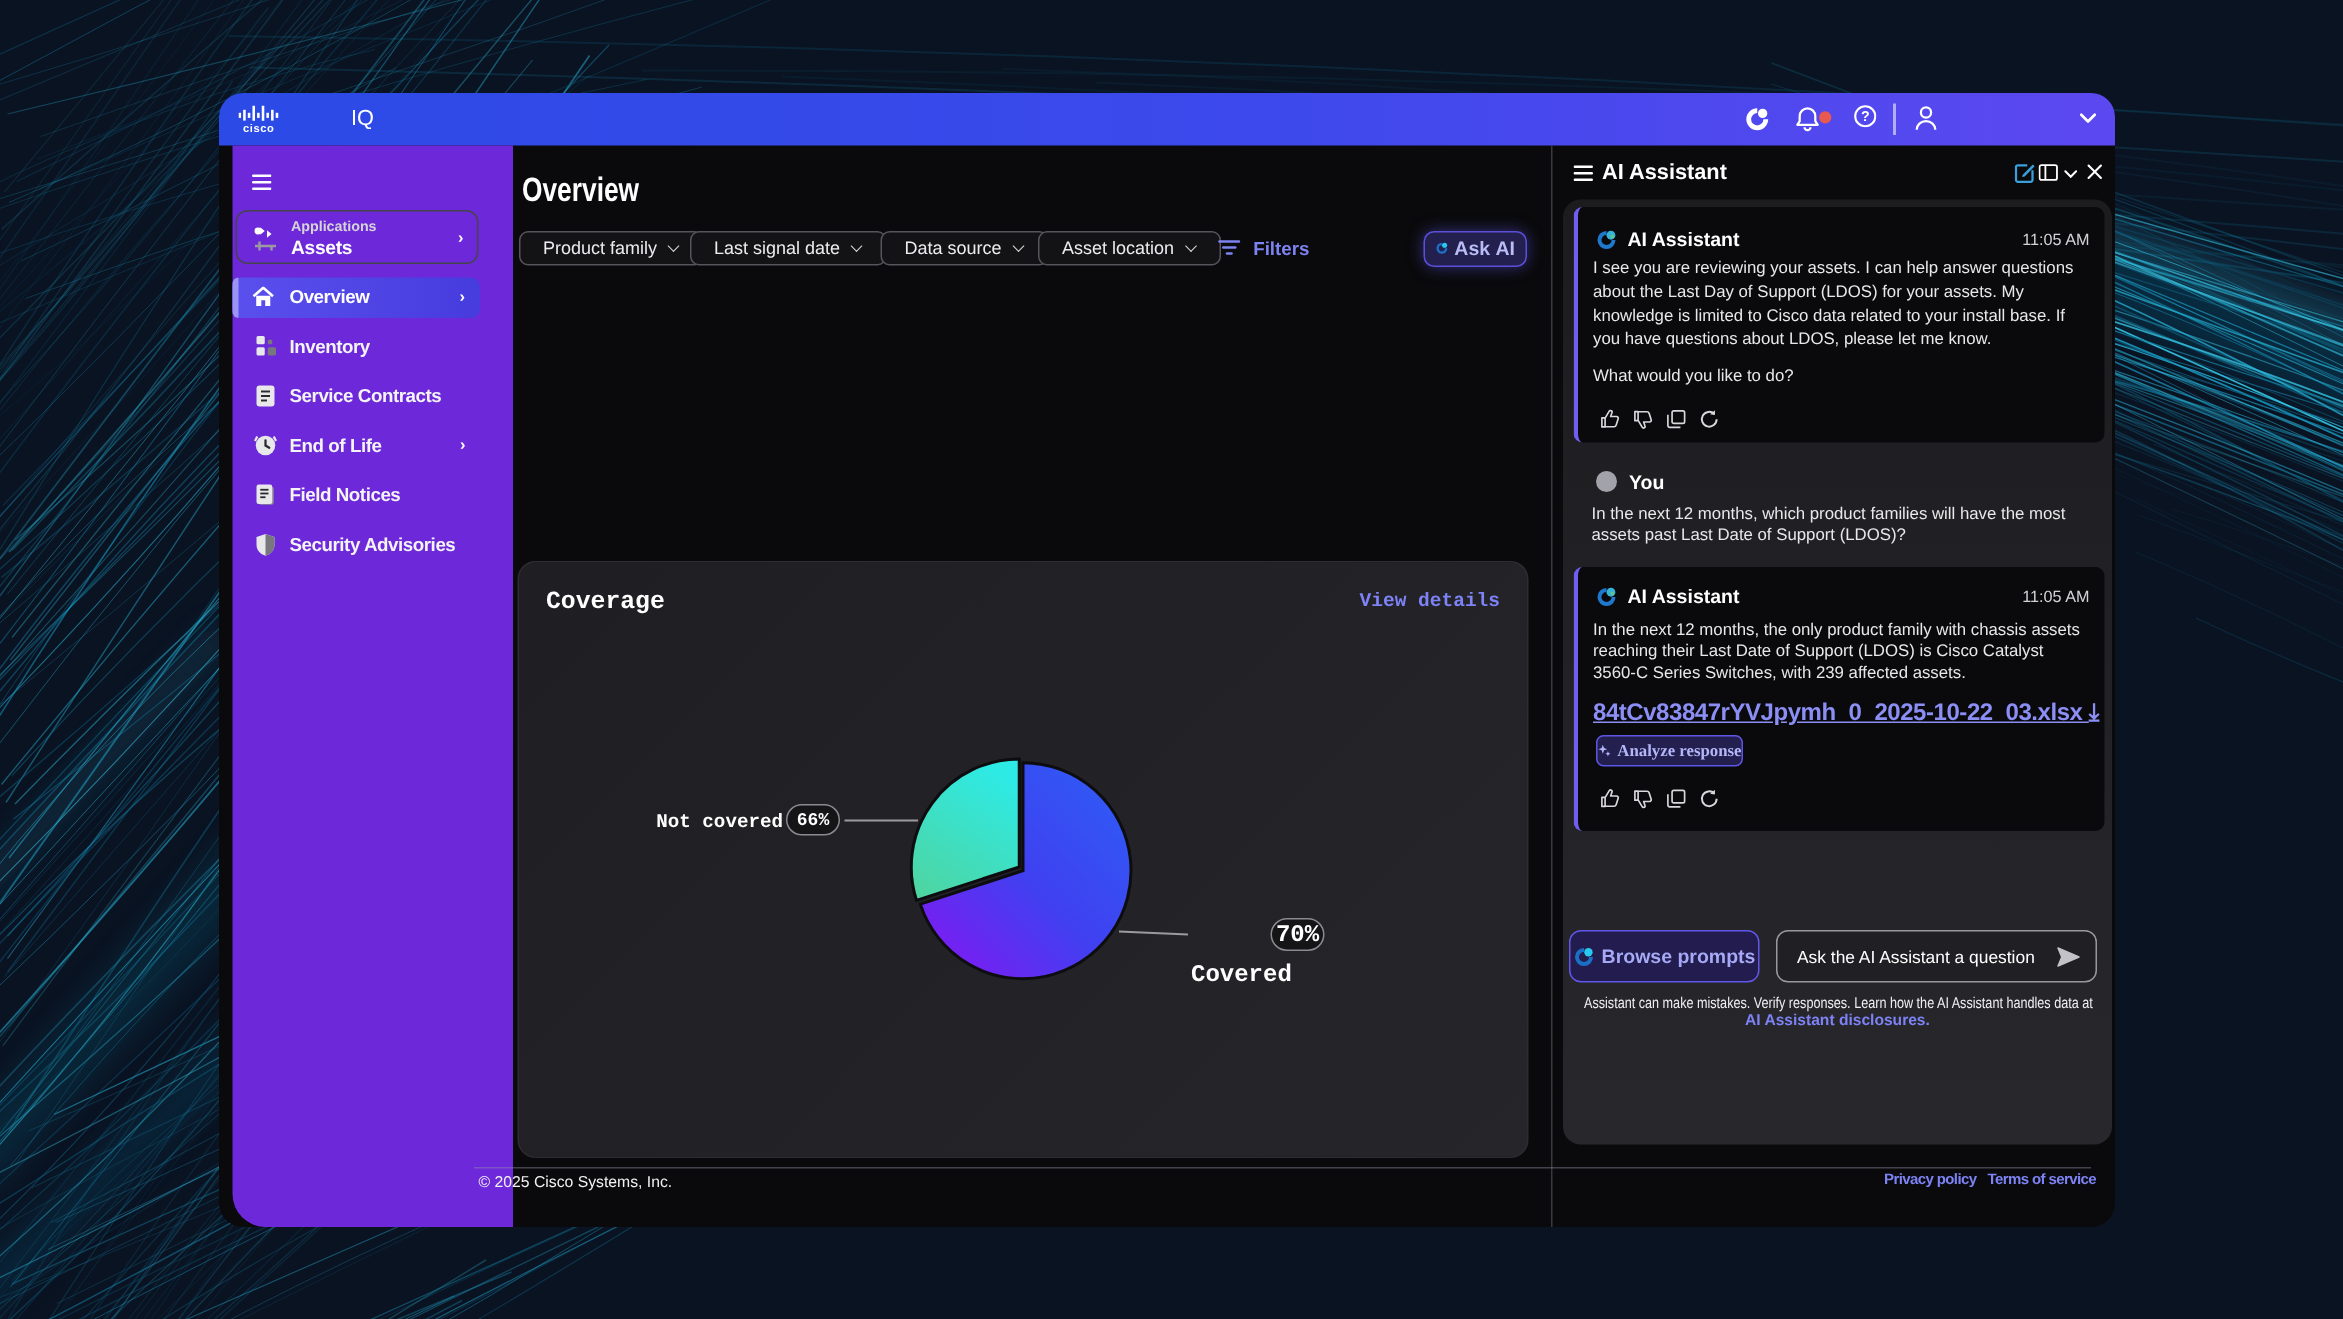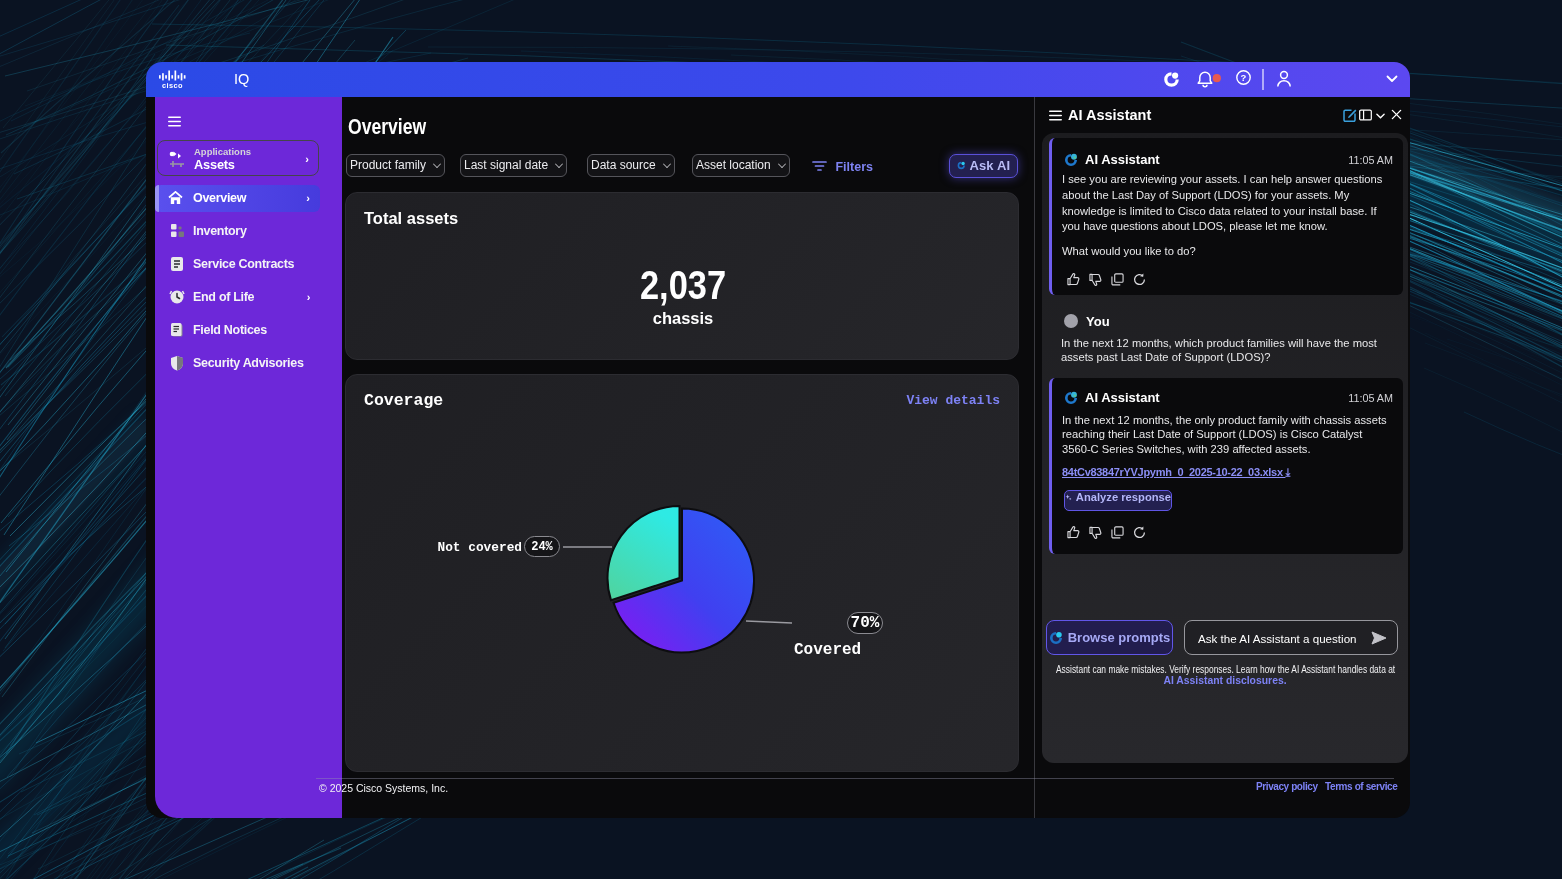--- a/index.html
+++ b/index.html
@@ -11,21 +11,21 @@
   #topbar { position:absolute; left:0; top:0; width:1264px; height:35px; background:linear-gradient(90deg,#2b4ae6 0%, #3d49ec 55%, #5c48f0 100%); }
   
   #sidebar { position:absolute; left:9px; top:35px; width:187px; height:721px; background:#6d28d9; border-bottom-left-radius:22px; }
   .navitem { position:absolute; left:0; width:165px; height:28px; display:flex; align-items:center; color:#f4f4f6; font-size:12.5px; letter-spacing:-0.3px; font-weight:bold; white-space:nowrap; }
   .navitem .ic { position:absolute; left:12px; width:20px; height:20px; display:flex; align-items:center; justify-content:center; }
   .navitem .lb { position:absolute; left:38px; }
   .navitem .chev { position:absolute; right:10px; color:#fff; font-size:11px; }
   #ovpill { position:absolute; left:0; top:87.7px; width:165px; height:27px; background:linear-gradient(90deg,#5a50ee,#463bdd); border-radius:6px; }
   #ovpill .accent { position:absolute; left:0; top:0; width:4px; height:27px; background:#9a94f5; border-radius:6px 0 0 6px; }
   
-  .chip { position:absolute; height:23px; background:#131316; border:1px solid #55555b; border-radius:6px; color:#ececef; font-size:12px; white-space:nowrap; display:flex; align-items:center; padding:0 3px; top:91.5px; }
+  .chip { position:absolute; height:23px; background:#131316; border:1px solid #55555b; border-radius:6px; color:#ececef; font-size:12px; white-space:nowrap; display:flex; align-items:center; padding:0 15px; top:91.5px; }
   .chip .cv { margin-left:7px; margin-top:-2px; }
   .card { position:absolute; left:199px; width:674px; background:linear-gradient(135deg,#1f1f23,#26262a); border:1px solid #2c2c31; border-radius:12px; }
   .ctitle { position:absolute; left:18px; top:16px; font-size:16.5px; font-weight:bold; color:#fff; }
   
   #aipanel { position:absolute; left:888px; top:35px; width:376px; height:721px; border-left:1px solid #39393f; }
   #chatbox { position:absolute; left:7px; top:36px; width:366px; height:630px; background:linear-gradient(180deg,#1c1c1f,#28282c); border-radius:12px; }
   .msg { position:absolute; left:7px; width:354px; background:#0a0a0c; border-left:3px solid #6f5ef0; border-radius:6px; }
   .mtxt { position:absolute; left:10px; font-size:11.2px; line-height:14.4px; white-space:nowrap; color:#e8e8ea; }
   .acticons { position:absolute; left:15px; display:flex; gap:9px; }
   .acticons svg { display:block; }
@@ -513,25 +513,20 @@
     <span style="color:#7e83f2;font-size:12.5px;font-weight:bold;margin-left:4px;">Filters</span>
   </div>
   <button class="abs" style="left:803px;top:91.5px;width:69px;height:24px;background:#232050;border:1.5px solid #5a50d8;border-radius:7px;box-shadow:0 0 10px rgba(90,80,220,0.55);cursor:pointer;display:flex;align-items:center;padding:0 7px;">
     <svg width="13" height="13" viewBox="0 0 17 17">
       <path d="M8.5 1.2 A7.3 7.3 0 1 0 15.8 8.5 L12.6 8.5 A4.1 4.1 0 1 1 8.5 4.4 Z" fill="#1b6fc4"></path>
       <circle cx="12.1" cy="4.6" r="3.4" fill="#29c8ee"></circle>
     </svg>
     <span style="color:#b9bcf5;font-size:13px;font-weight:bold;font-family:'Liberation Sans',sans-serif;margin-left:4px;">Ask&nbsp;AI</span>
   </button>
 
-  <div class="card" style="top:130px;height:168px;">
-    <div class="ctitle">Total assets</div>
-    <div class="abs" style="left:0;top:70px;width:674px;text-align:center;font-size:40px;font-weight:bold;color:#fff;transform:scaleX(0.86);transform-origin:50% 50%;">2,037</div>
-    <div class="abs" style="left:0;top:116px;width:674px;text-align:center;font-size:16.5px;font-weight:bold;color:#fff;">chassis</div>
-  </div>
 
   <div class="card" style="top:312px;height:398px;font-family:Liberation Mono, monospace;">
     <div class="ctitle">Coverage</div>
     <div class="abs" style="right:18px;top:18px;font-size:13px;font-weight:bold;color:#7d82f5;">View details</div>
     <svg class="abs" style="left:0;top:0" width="674" height="398" viewBox="0 0 674 398">
       <defs>
         <linearGradient id="gBlue" x1="1" y1="0.1" x2="0.15" y2="0.95">
           <stop offset="0" stop-color="#2e5cf6"></stop>
             <stop offset="0.55" stop-color="#4040f0"></stop>
             <stop offset="1" stop-color="#7a1ef2"></stop>
@@ -543,21 +538,21 @@
       </defs>
 
       <path d="M336 205.5 L336 133.5 A72 72 0 1 1 267.53 227.75 Z" fill="url(#gBlue)" stroke="#0d0d10" stroke-width="2"></path>
 
       <path d="M333.5 203 L265.03 225.25 A72 72 0 0 1 333.5 131 Z" fill="url(#gTeal)" stroke="#0d0d10" stroke-width="2"></path>
 
       <line x1="217" y1="172" x2="266" y2="172" stroke="#9a9aa0" stroke-width="1.3"></line>
       <line x1="400" y1="246" x2="446" y2="248" stroke="#9a9aa0" stroke-width="1.3"></line>
     </svg>
     <div class="abs" style="left:0;top:165px;width:176px;text-align:right;font-size:12.8px;font-weight:bold;color:#fff;">Not covered</div>
-    <div class="abs" style="left:178px;top:161px;width:36px;height:21px;border:1px solid #8a8a90;border-radius:11px;background:#151518;color:#fff;font-size:12px;font-weight:bold;text-align:center;line-height:20px;">24%</div>
+    <div class="abs" style="left:178px;top:161px;width:36px;height:21px;border:1px solid #8a8a90;border-radius:11px;background:#151518;color:#fff;font-size:12px;font-weight:bold;text-align:center;line-height:20px;">66%</div>
     <div class="abs" style="left:448px;top:241px;font-size:16px;font-weight:bold;color:#fff;margin-top:25px;">Covered</div>
     <div class="abs" style="left:501px;top:237px;width:36px;height:22px;border:1px solid #8a8a90;border-radius:11px;background:#151518;color:#fff;font-size:16px;font-weight:bold;text-align:center;line-height:21px;">70%</div>
   </div>
   <div id="aipanel">
 
     <svg class="abs" style="left:14px;top:13px" width="13" height="11" viewBox="0 0 13 11">
       <g stroke="#fff" stroke-width="1.6" stroke-linecap="round">
           <line x1="0.8" y1="1.2" x2="12.2" y2="1.2"></line>
           <line x1="0.8" y1="5.5" x2="12.2" y2="5.5"></line>
           <line x1="0.8" y1="9.8" x2="12.2" y2="9.8"></line>
@@ -617,22 +612,22 @@
 
       <div class="msg" style="top:245.4px;height:176px;">
         <svg class="abs" style="left:12px;top:13px" width="14" height="14" viewBox="0 0 17 17">
           <path d="M8.5 1.2 A7.3 7.3 0 1 0 15.8 8.5 L12.6 8.5 A4.1 4.1 0 1 1 8.5 4.4 Z" fill="#1e78cc"></path>
           <circle cx="12.1" cy="4.6" r="3.6" fill="#35b3d8"></circle>
           <circle cx="13.3" cy="5.6" r="1.5" fill="#58c890"></circle>
         </svg>
         <div class="abs" style="left:33px;top:12px;font-size:13px;font-weight:bold;color:#fff;">AI Assistant</div>
         <div class="abs" style="right:10px;top:14px;font-size:10.8px;color:#d2d2d6;">11:05 AM</div>
         <div class="mtxt" style="top:34.3px;">In the next 12 months, the only product family with chassis assets<br>reaching their Last Date of Support (LDOS) is Cisco Catalyst<br>3560-C Series Switches, with 239 affected assets.</div>
-        <div class="abs" style="left:10px;top:88px;font-size:11px;letter-spacing:-0.3px;font-weight:bold;color:#8b8ef5;text-decoration:underline;">84tCv83847rYVJpymh_0_2025-10-22_03.xlsx <span style="text-decoration:none;display:inline-block;">⤓</span></div>
-        <div class="abs" style="left:12px;top:112px;width:108px;height:21px;background:#232050;border:1.5px solid #5f55e5;border-radius:5px;display:flex;justify-content:center;">
+        <div class="abs" style="left:10px;top:88px;font-size:16px;letter-spacing:-0.3px;font-weight:bold;color:#8b8ef5;text-decoration:underline;">84tCv83847rYVJpymh_0_2025-10-22_03.xlsx <span style="text-decoration:none;display:inline-block;">⤓</span></div>
+        <div class="abs" style="left:12px;top:112px;width:98px;height:21px;background:#232050;border:1.5px solid #5f55e5;border-radius:5px;display:flex;align-items:center;justify-content:center;font-family:Liberation Serif, serif;">
           <svg width="13" height="13" viewBox="0 0 13 13">
               <path d="M5 0.8 L6.1 3.9 L9.2 5 L6.1 6.1 L5 9.2 L3.9 6.1 L0.8 5 L3.9 3.9 Z" fill="#b4b6f8"></path>
               <path d="M9.8 6.8 L10.5 8.6 L12.3 9.3 L10.5 10 L9.8 11.8 L9.1 10 L7.3 9.3 L9.1 8.6 Z" fill="#b4b6f8"></path>
             </svg>
           <span style="color:#b4b6f8;font-size:11.2px;font-weight:bold;margin-left:4px;white-space:nowrap;">Analyze response</span>
         </div>
         <div class="acticons" style="top:148px;">
             <svg width="13" height="13" viewBox="0 0 14 14">
               <path d="M1 6 h2.3 v6.5 H1 Z M3.3 12 V6.2 L6.3 1.2 a1.1 1.1 0 0 1 1.9 1.1 L7.3 5 h4.2 a1.3 1.3 0 0 1 1.2 1.7 l-1.5 4.6 a1.6 1.6 0 0 1 -1.5 1.1 H3.3" fill="none" stroke="#d8d8dc" stroke-width="1.2" stroke-linejoin="round"></path>
             </svg>

